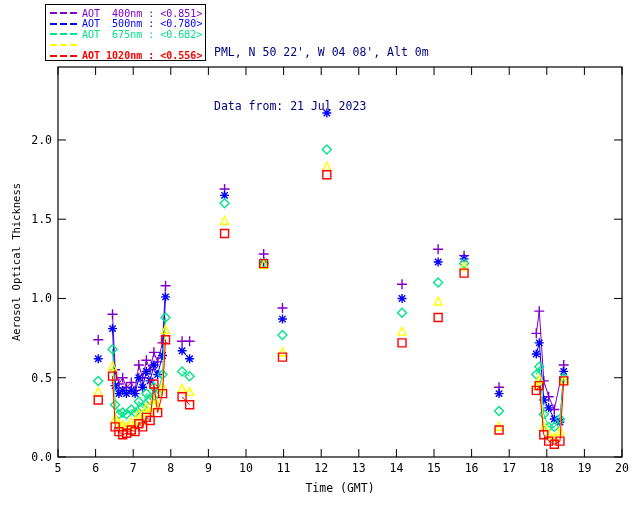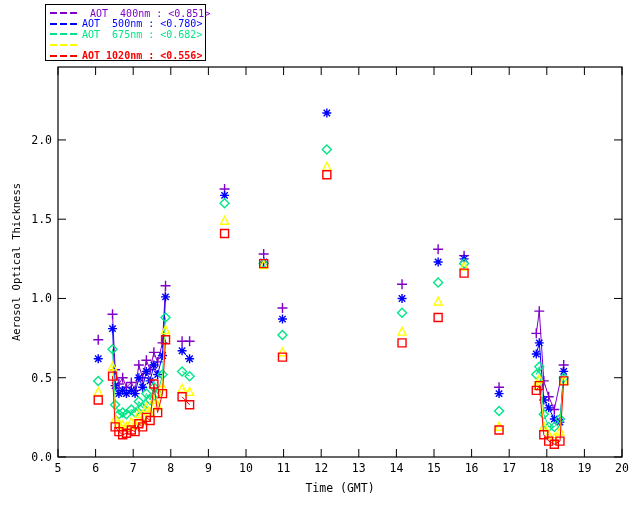--- a/index.html
+++ b/index.html
@@ -284,33 +284,37 @@
         <path d="M544.6800000000001 437.1463414634146H552.6800000000001V445.1463414634146H544.6800000000001Z" fill="none" stroke="#FF0000" stroke-width="1.4"></path>
         <path d="M550.3199999999999 440.3170731707317H558.3199999999999V448.3170731707317H550.3199999999999Z" fill="none" stroke="#FF0000" stroke-width="1.4"></path>
         <path d="M555.96 437.1463414634146H563.96V445.1463414634146H555.96Z" fill="none" stroke="#FF0000" stroke-width="1.4"></path>
         <path d="M559.72 376.9024390243902H567.72V384.9024390243902H559.72Z" fill="none" stroke="#FF0000" stroke-width="1.4"></path>
       </g>
     </svg>
 
   <div class="legend">
     <div class="legend-row">
       <span class="legend-dash" style="background: repeating-linear-gradient(90deg, rgb(128, 0, 200) 0px, rgb(128, 0, 200) 7px, transparent 7px, transparent 10px);"></span>
-      <span class="legend-lbl" style="color: rgb(128, 0, 200); margin-left: 8px;">AOT  400nm : &lt;0.851&gt;</span>
+      <span class="legend-lbl" style="color: rgb(128, 0, 200);">AOT  400nm : &lt;0.851&gt;</span>
     </div>
     <div class="legend-row">
       <span class="legend-dash" style="background: repeating-linear-gradient(90deg, rgb(0, 0, 255) 0px, rgb(0, 0, 255) 7px, transparent 7px, transparent 10px);"></span>
       <span class="legend-lbl" style="color: rgb(0, 0, 255);">AOT  500nm : &lt;0.780&gt;</span>
     </div>
     <div class="legend-row">
       <span class="legend-dash" style="background: repeating-linear-gradient(90deg, rgb(0, 230, 135) 0px, rgb(0, 230, 135) 7px, transparent 7px, transparent 10px);"></span>
       <span class="legend-lbl" style="color: rgb(0, 230, 135);">AOT  675nm : &lt;0.682&gt;</span>
     </div>
     <div class="legend-row">
       <span class="legend-dash" style="background: repeating-linear-gradient(90deg, rgb(255, 255, 0) 0px, rgb(255, 255, 0) 7px, transparent 7px, transparent 10px);"></span>
     </div>
     <div class="legend-row">
       <span class="legend-dash" style="background: repeating-linear-gradient(90deg, rgb(255, 0, 0) 0px, rgb(255, 0, 0) 7px, transparent 7px, transparent 10px);"></span>
       <span class="legend-lbl" style="color: rgb(255, 0, 0); font-weight: bold;">AOT 1020nm : &lt;0.556&gt;</span>
     </div>
   </div>
 
+  <div class="titleblock" style="color: rgb(0, 0, 128);">
+    <div>PML, N 50 22', W 04 08', Alt 0m</div>
+    <div>Data from: 21 Jul 2023</div>
+  </div>
 
 </div>
 
 </body></html>

